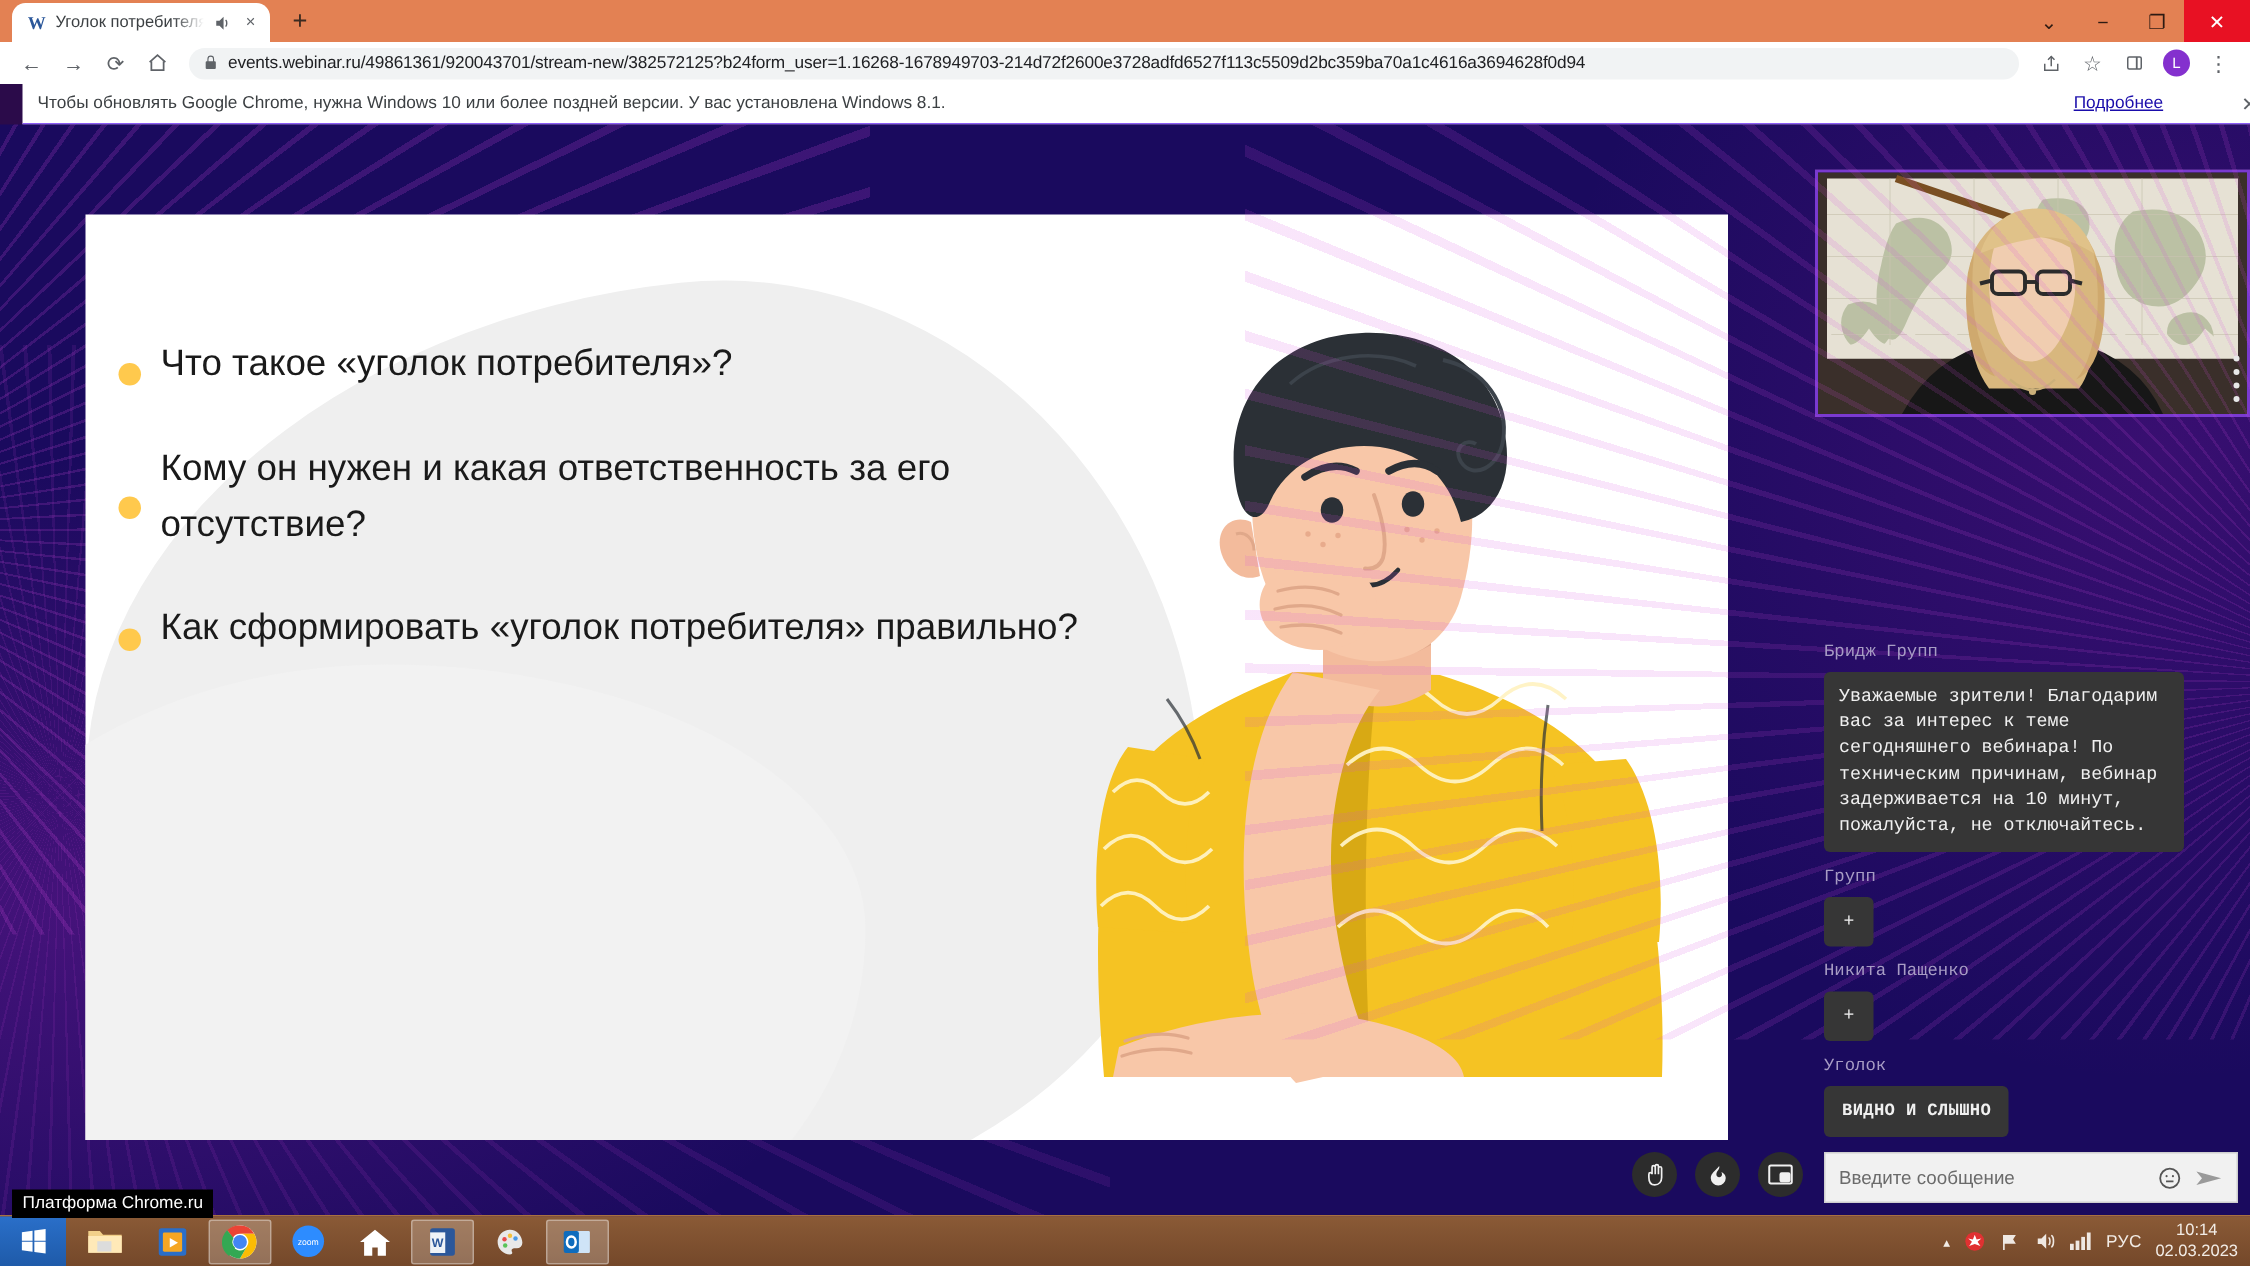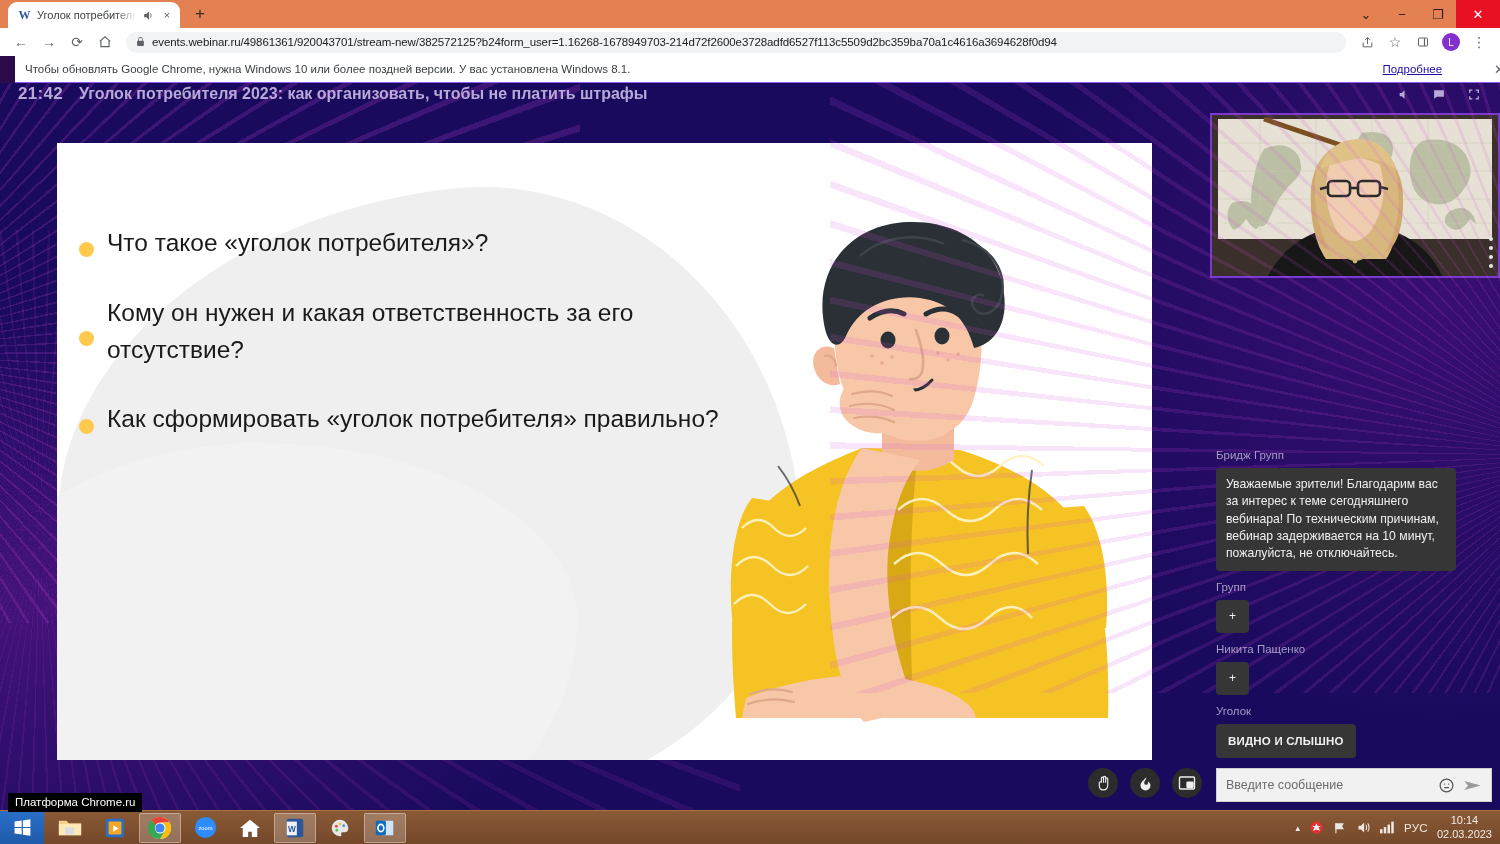--- a/index.html
+++ b/index.html
@@ -203,21 +203,21 @@
   }
   .vt-dots i { width: 4px; height: 4px; border-radius: 50%; background: #e8e8e8; display:block; }
 
   .chat {
     position: absolute; right: 0px; top: 310px;
     width: 292px; bottom: 0px;
     padding: 0 8px;
     display: flex; flex-direction: column; justify-content: flex-end;
     z-index: 3;
   }
-  .chat-entry { margin-bottom: 10px; }
+  .chat-entry { margin-bottom: 10px; font-family: Liberation Mono, monospace; }
   .chat-author { font-size: 11.5px; color: #a79cc4; margin-bottom: 7px; }
   .chat-bubble {
     display: inline-block; max-width: 240px;
     background: #363636; color: #f0f0f0;
     border-radius: 4px; padding: 8px 10px;
     font-size: 12.2px; line-height: 1.42;
   }
   .chat-bubble.tiny { padding: 8px 13px; font-size: 12px; }
   .chat-bubble.caps { text-transform: uppercase; font-weight: bold; font-size: 11.5px; padding: 9px 12px; letter-spacing: .2px; }
   .chat-input {
@@ -342,41 +342,20 @@
 
   <div class="infobar">
     <span class="msg">Чтобы обновлять Google Chrome, нужна Windows 10 или более поздней версии. У вас установлена Windows 8.1.</span>
     <span class="more">Подробнее</span>
     <span class="xbtn">✕</span>
   </div>
 
   <div class="page">
     <div class="arcs-bl"></div>
 
-    <div class="stream-header">
-      <span class="stream-timer">21:42</span>
-      <span class="stream-title">Уголок потребителя 2023: как организовать, чтобы не платить штрафы</span>
-      <span class="header-icons">
-        <span class="hi">
-          <svg width="16" height="13" viewBox="0 0 24 24" fill="currentColor" aria-hidden="true">
-              <path d="M4 9v6h4l5 5V4L8 9H4z"></path>
-            </svg>
-        </span>
-        <span class="hi">
-          <svg width="16" height="13" viewBox="0 0 24 24" fill="currentColor" aria-hidden="true">
-              <path d="M3 4h18v12H8l-5 4V4z"></path>
-            </svg>
-        </span>
-        <span class="hi">
-          <svg width="14" height="13" viewBox="0 0 24 24" fill="none" stroke="currentColor" stroke-width="2.4" aria-hidden="true">
-              <path d="M4 9V4h5M20 9V4h-5M4 15v5h5M20 15v5h-5"></path>
-            </svg>
-        </span>
-      </span>
-    </div>
 
     <div class="slide">
       <div class="slide-blob"></div>
       <div class="slide-blob2"></div>
       <div class="slide-inner">
         <div class="bullets">
           <div class="bullet">
             <span class="dot"></span>
             <span class="btxt">Что такое «уголок потребителя»?</span>
           </div>

